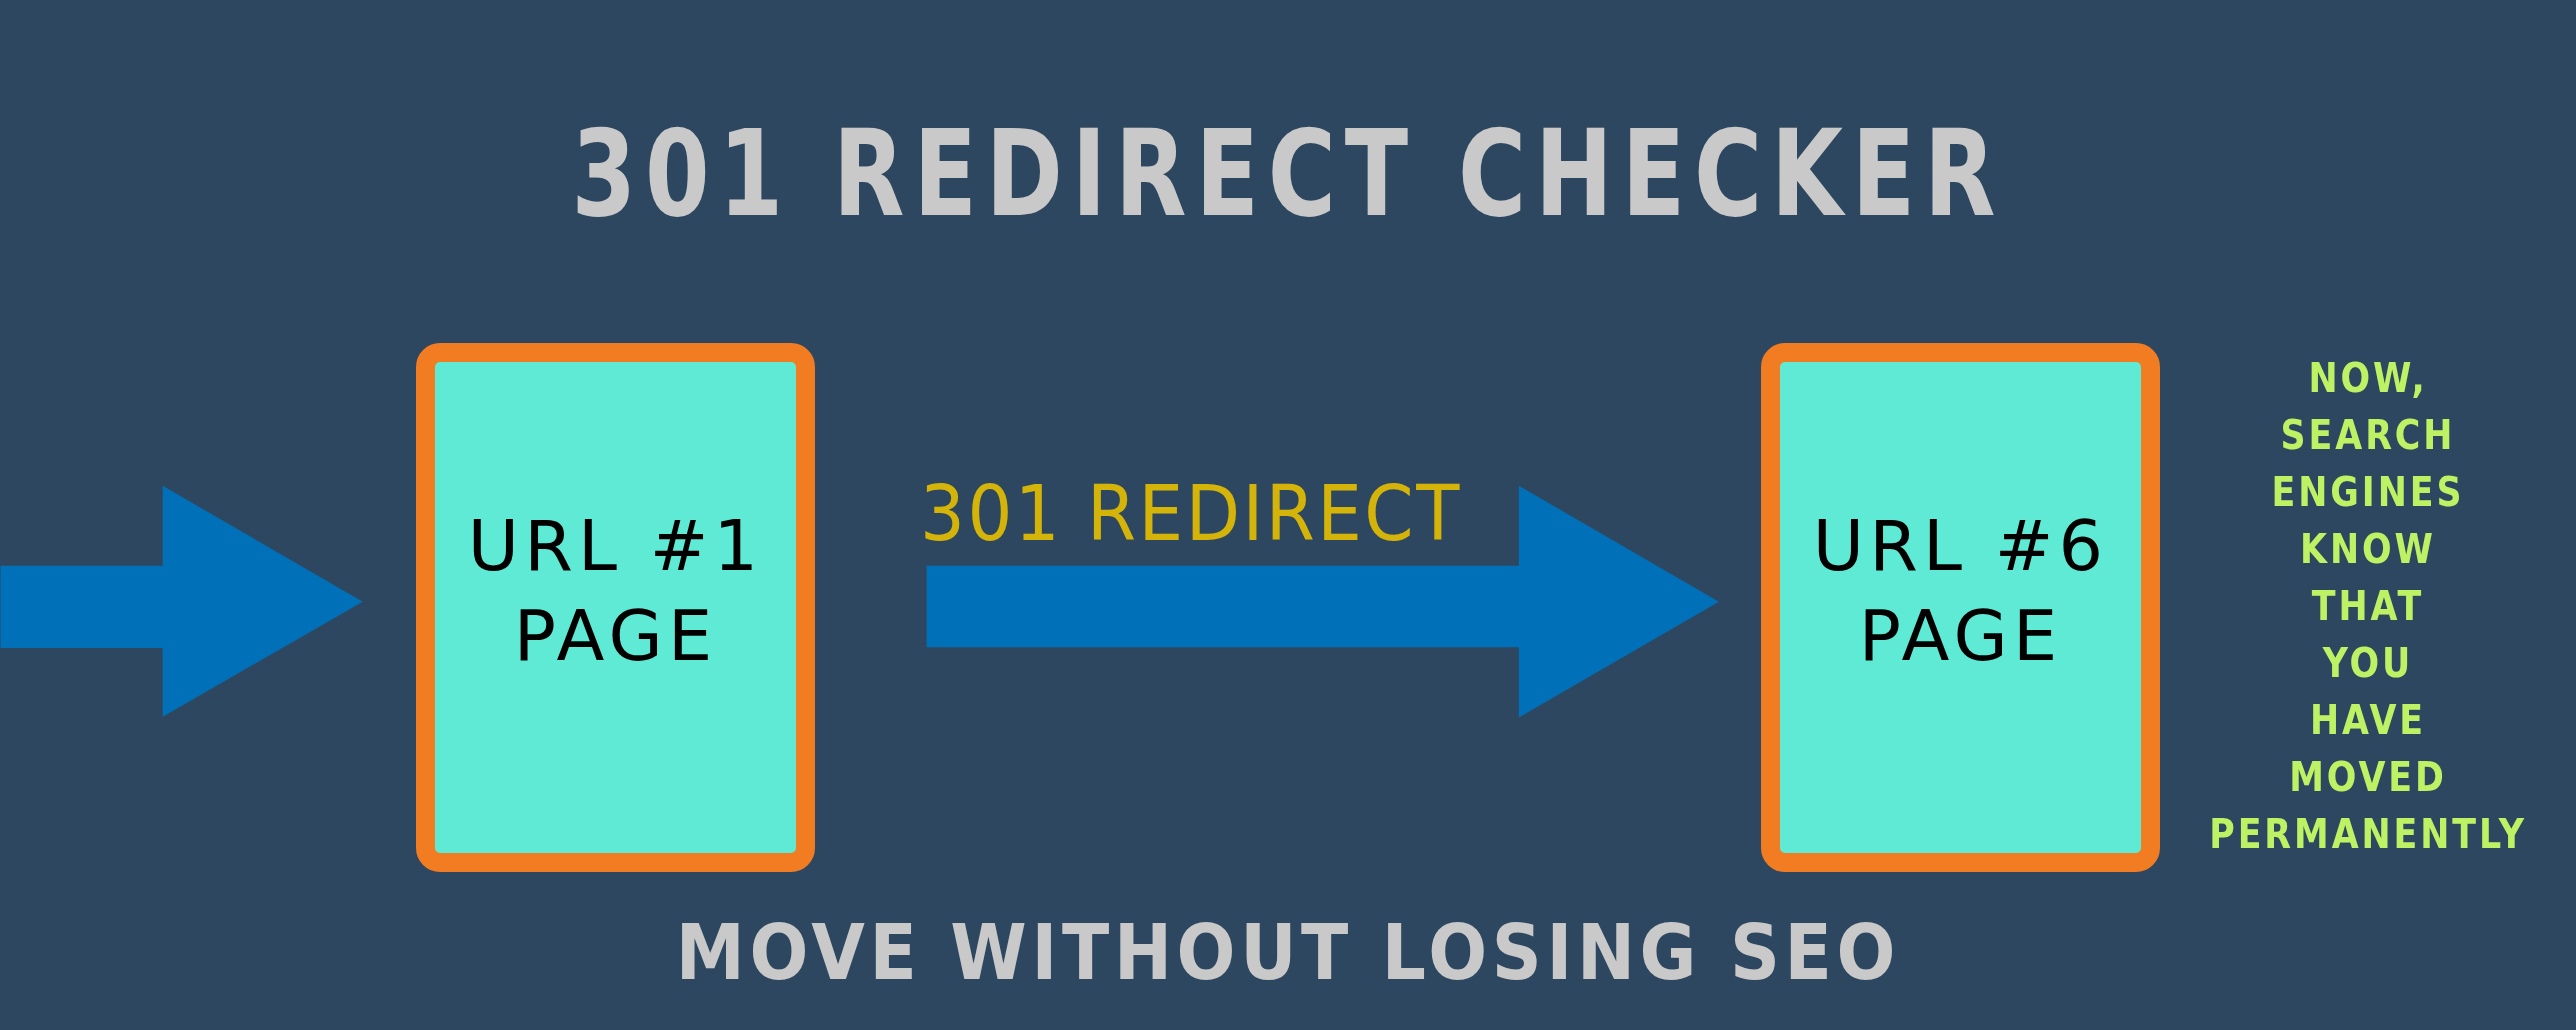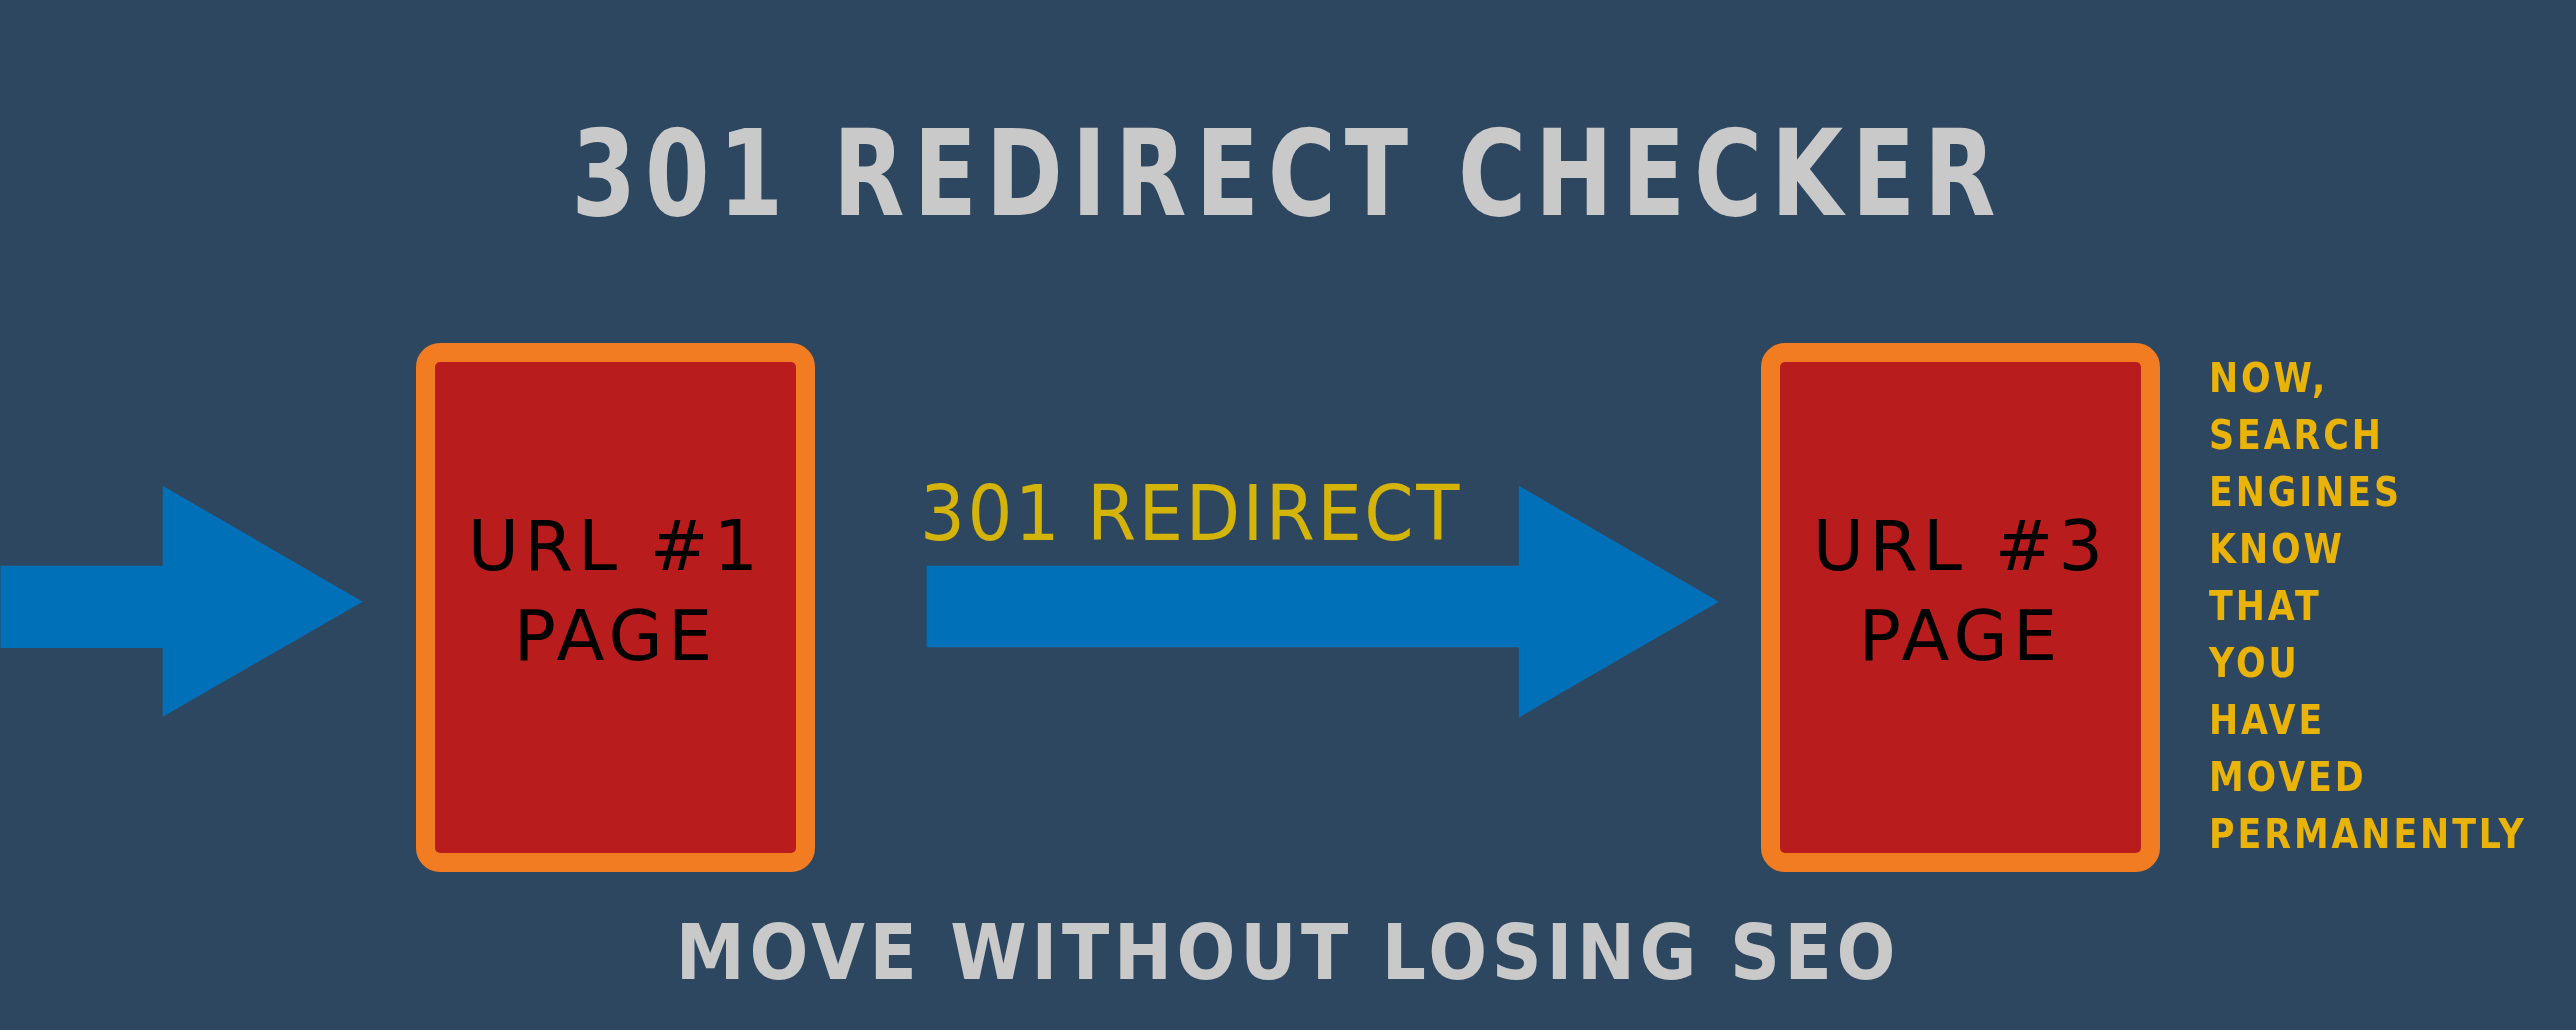--- a/index.html
+++ b/index.html
@@ -22,41 +22,41 @@
     text-align: center; color: #C9C9C9;
     font-family: "DejaVu Sans", sans-serif;
     font-weight: bold; font-size: 77px; line-height: 89px;
     letter-spacing: 5.2px;
     transform: scaleX(0.9); transform-origin: 1288px 0;
   }
   svg.arrows { position: absolute; left: 0; top: 0; }
   .box {
     position: absolute; top: 343px; width: 399px; height: 529px;
     box-sizing: border-box; border: 19px solid #F27C22; border-radius: 24px;
-    background: #b91c1c;
+    background: #5eead4;
     display: flex; flex-direction: column; justify-content: center; align-items: center;
     padding-bottom: 34px;
   }
   .box-line {
     color: #000; font-family: "DejaVu Sans", sans-serif;
     font-size: 70px; line-height: 90px; letter-spacing: 5.2px;
     font-weight: normal; text-align: center; white-space: nowrap;
   }
   .box1 { left: 416px; }
   .box2 { left: 1761px; }
   .redirect-label {
     position: absolute; left: 920px; top: 471px;
     color: #D4B408; font-family: "DejaVu Sans", sans-serif;
     font-size: 76px; line-height: 86px; letter-spacing: 2.6px;
     font-weight: normal; white-space: nowrap;
     transform: scaleX(0.93); transform-origin: 0 0;
   }
   .side-note {
     position: absolute; left: 2181px; width: 374px; top: 350px;
-    text-align: left; color: #eab308;
+    text-align: center; color: #bef264;
     font-family: "DejaVu Sans", sans-serif; font-weight: bold;
     font-size: 41px; line-height: 57px; letter-spacing: 3.4px;
   }
   .side-note div { white-space: nowrap; transform: scaleX(0.85); }
 </style>
 </head>
 <body>
 
 <div class="title">301 REDIRECT CHECKER</div>
 
@@ -66,21 +66,21 @@
 </svg>
 
 <div class="redirect-label">301 REDIRECT</div>
 
 <div class="box box1">
   <div class="box-line">URL #1</div>
   <div class="box-line">PAGE</div>
 </div>
 
 <div class="box box2">
-  <div class="box-line">URL #3</div>
+  <div class="box-line">URL #6</div>
   <div class="box-line">PAGE</div>
 </div>
 
 <div class="side-note">
   <div>NOW,</div>
   <div>SEARCH</div>
   <div>ENGINES</div>
   <div>KNOW</div>
   <div>THAT</div>
   <div>YOU</div>

